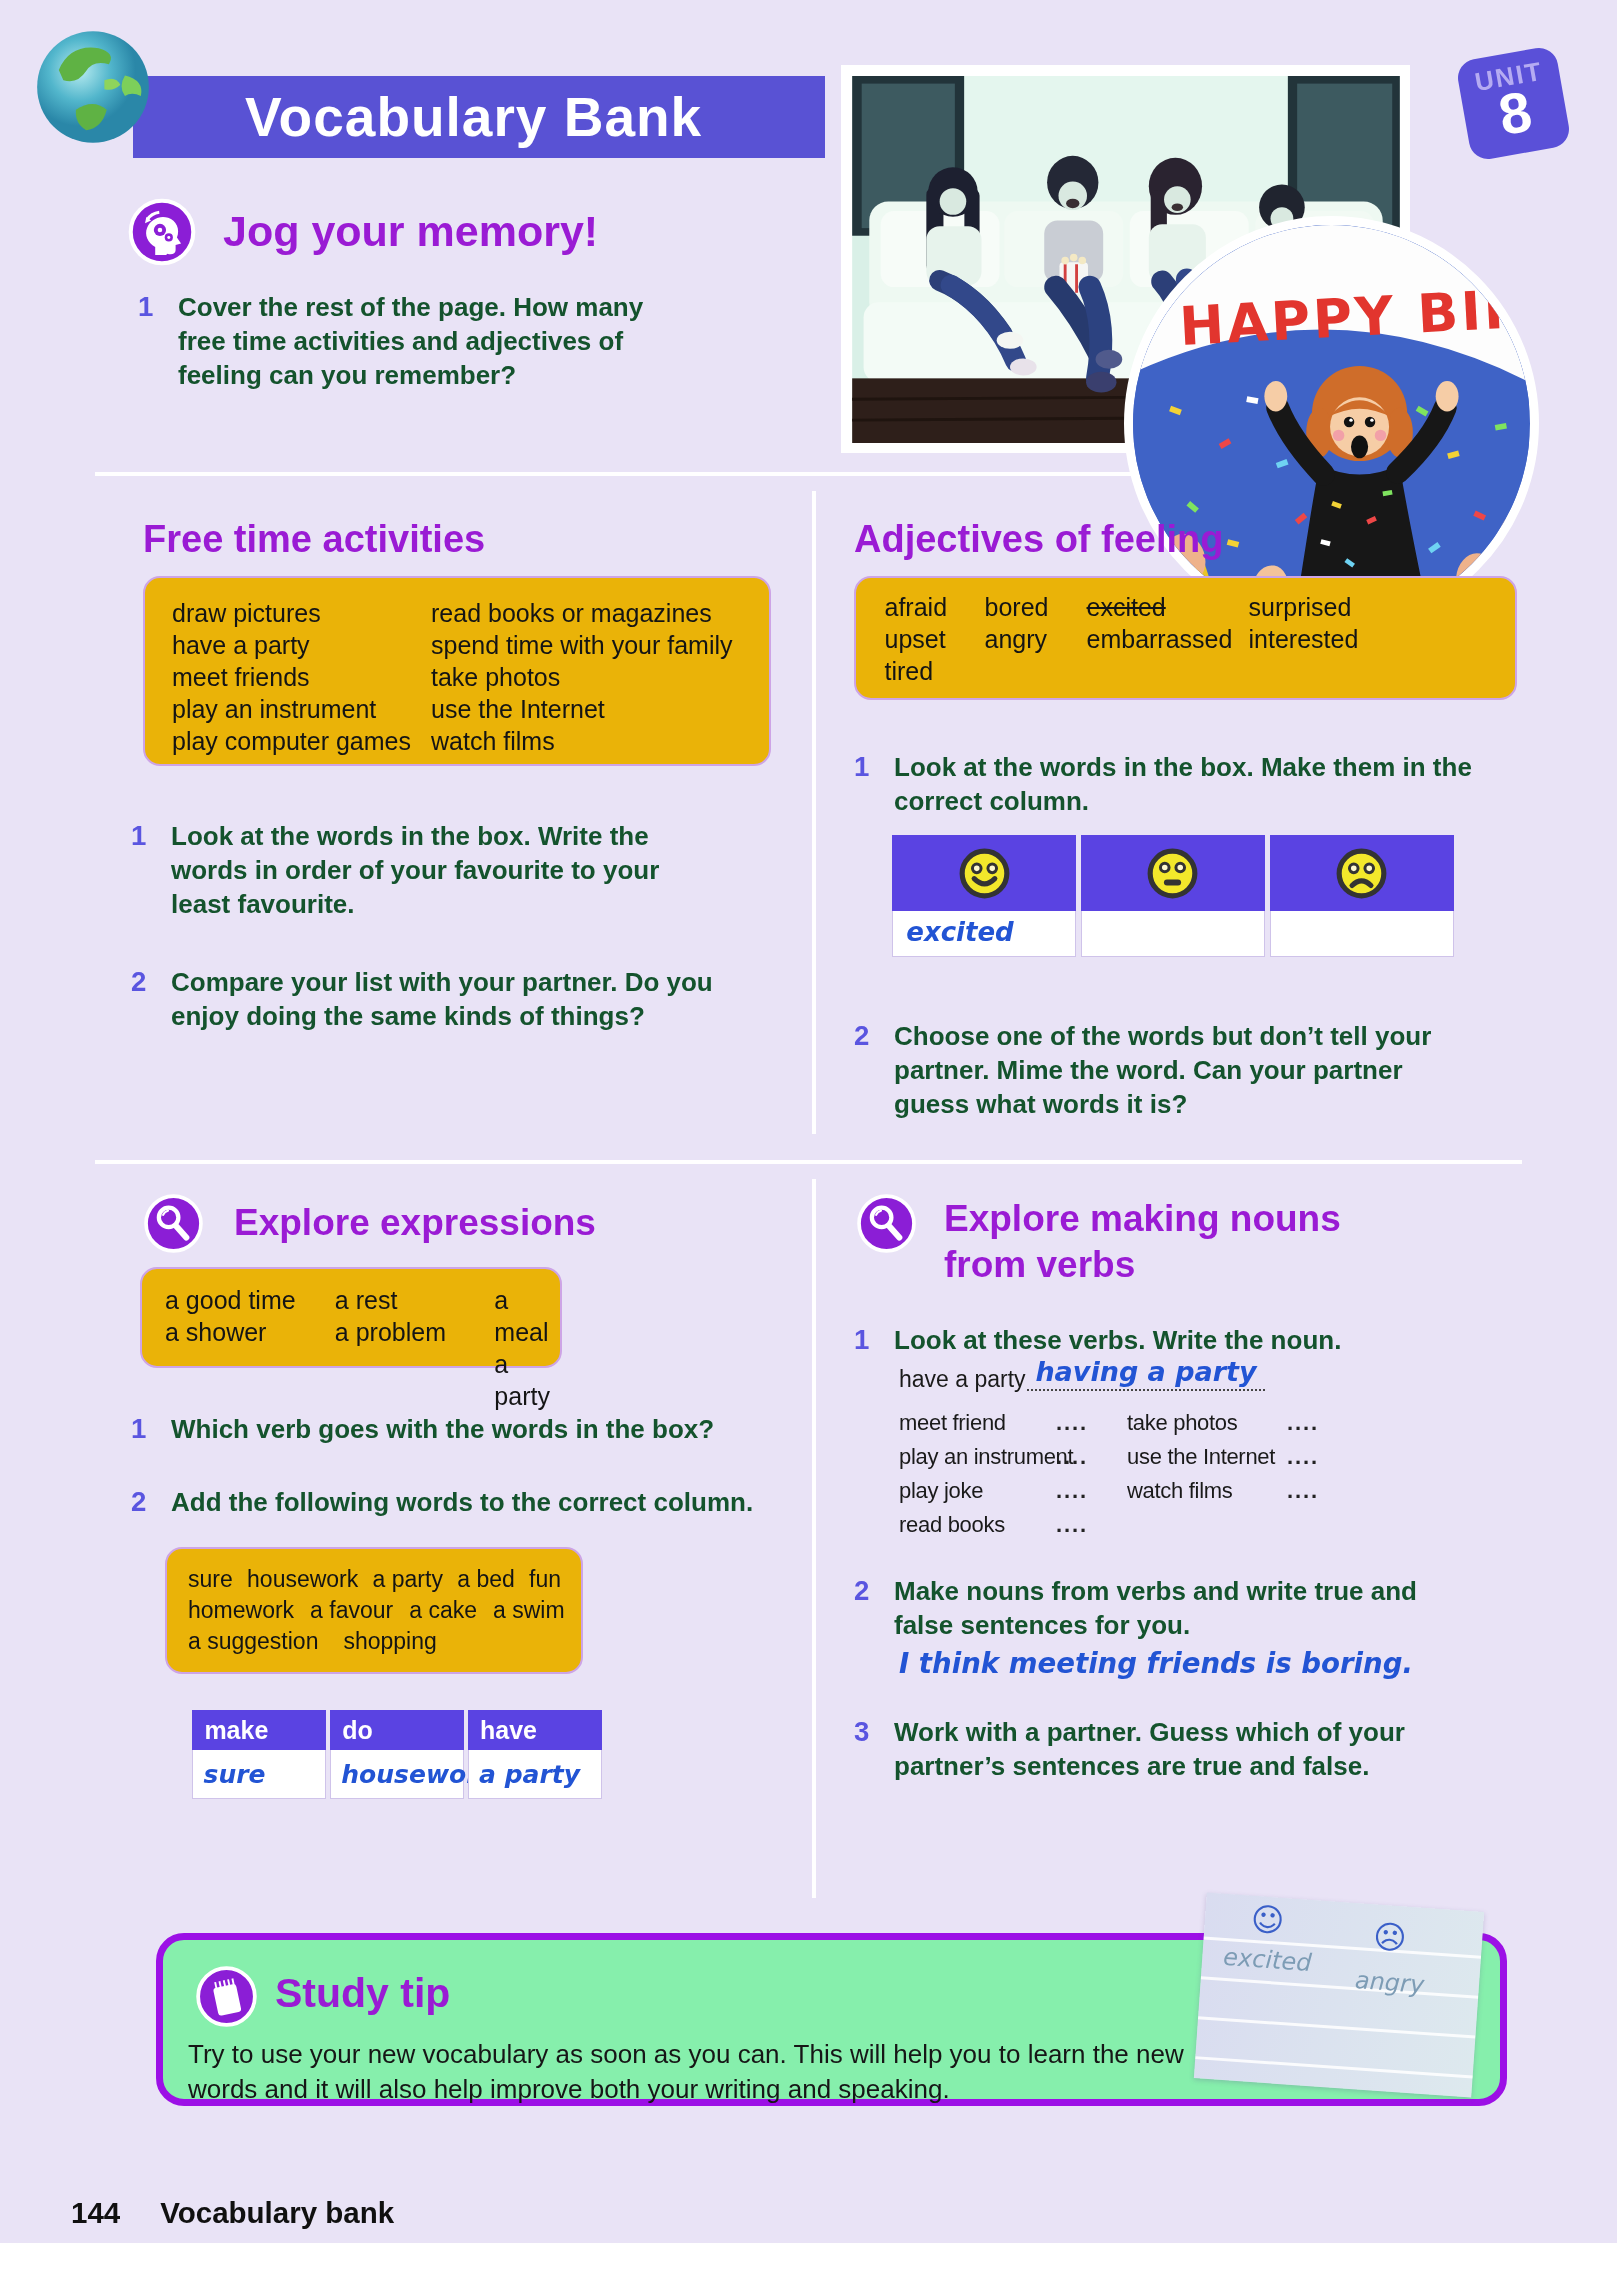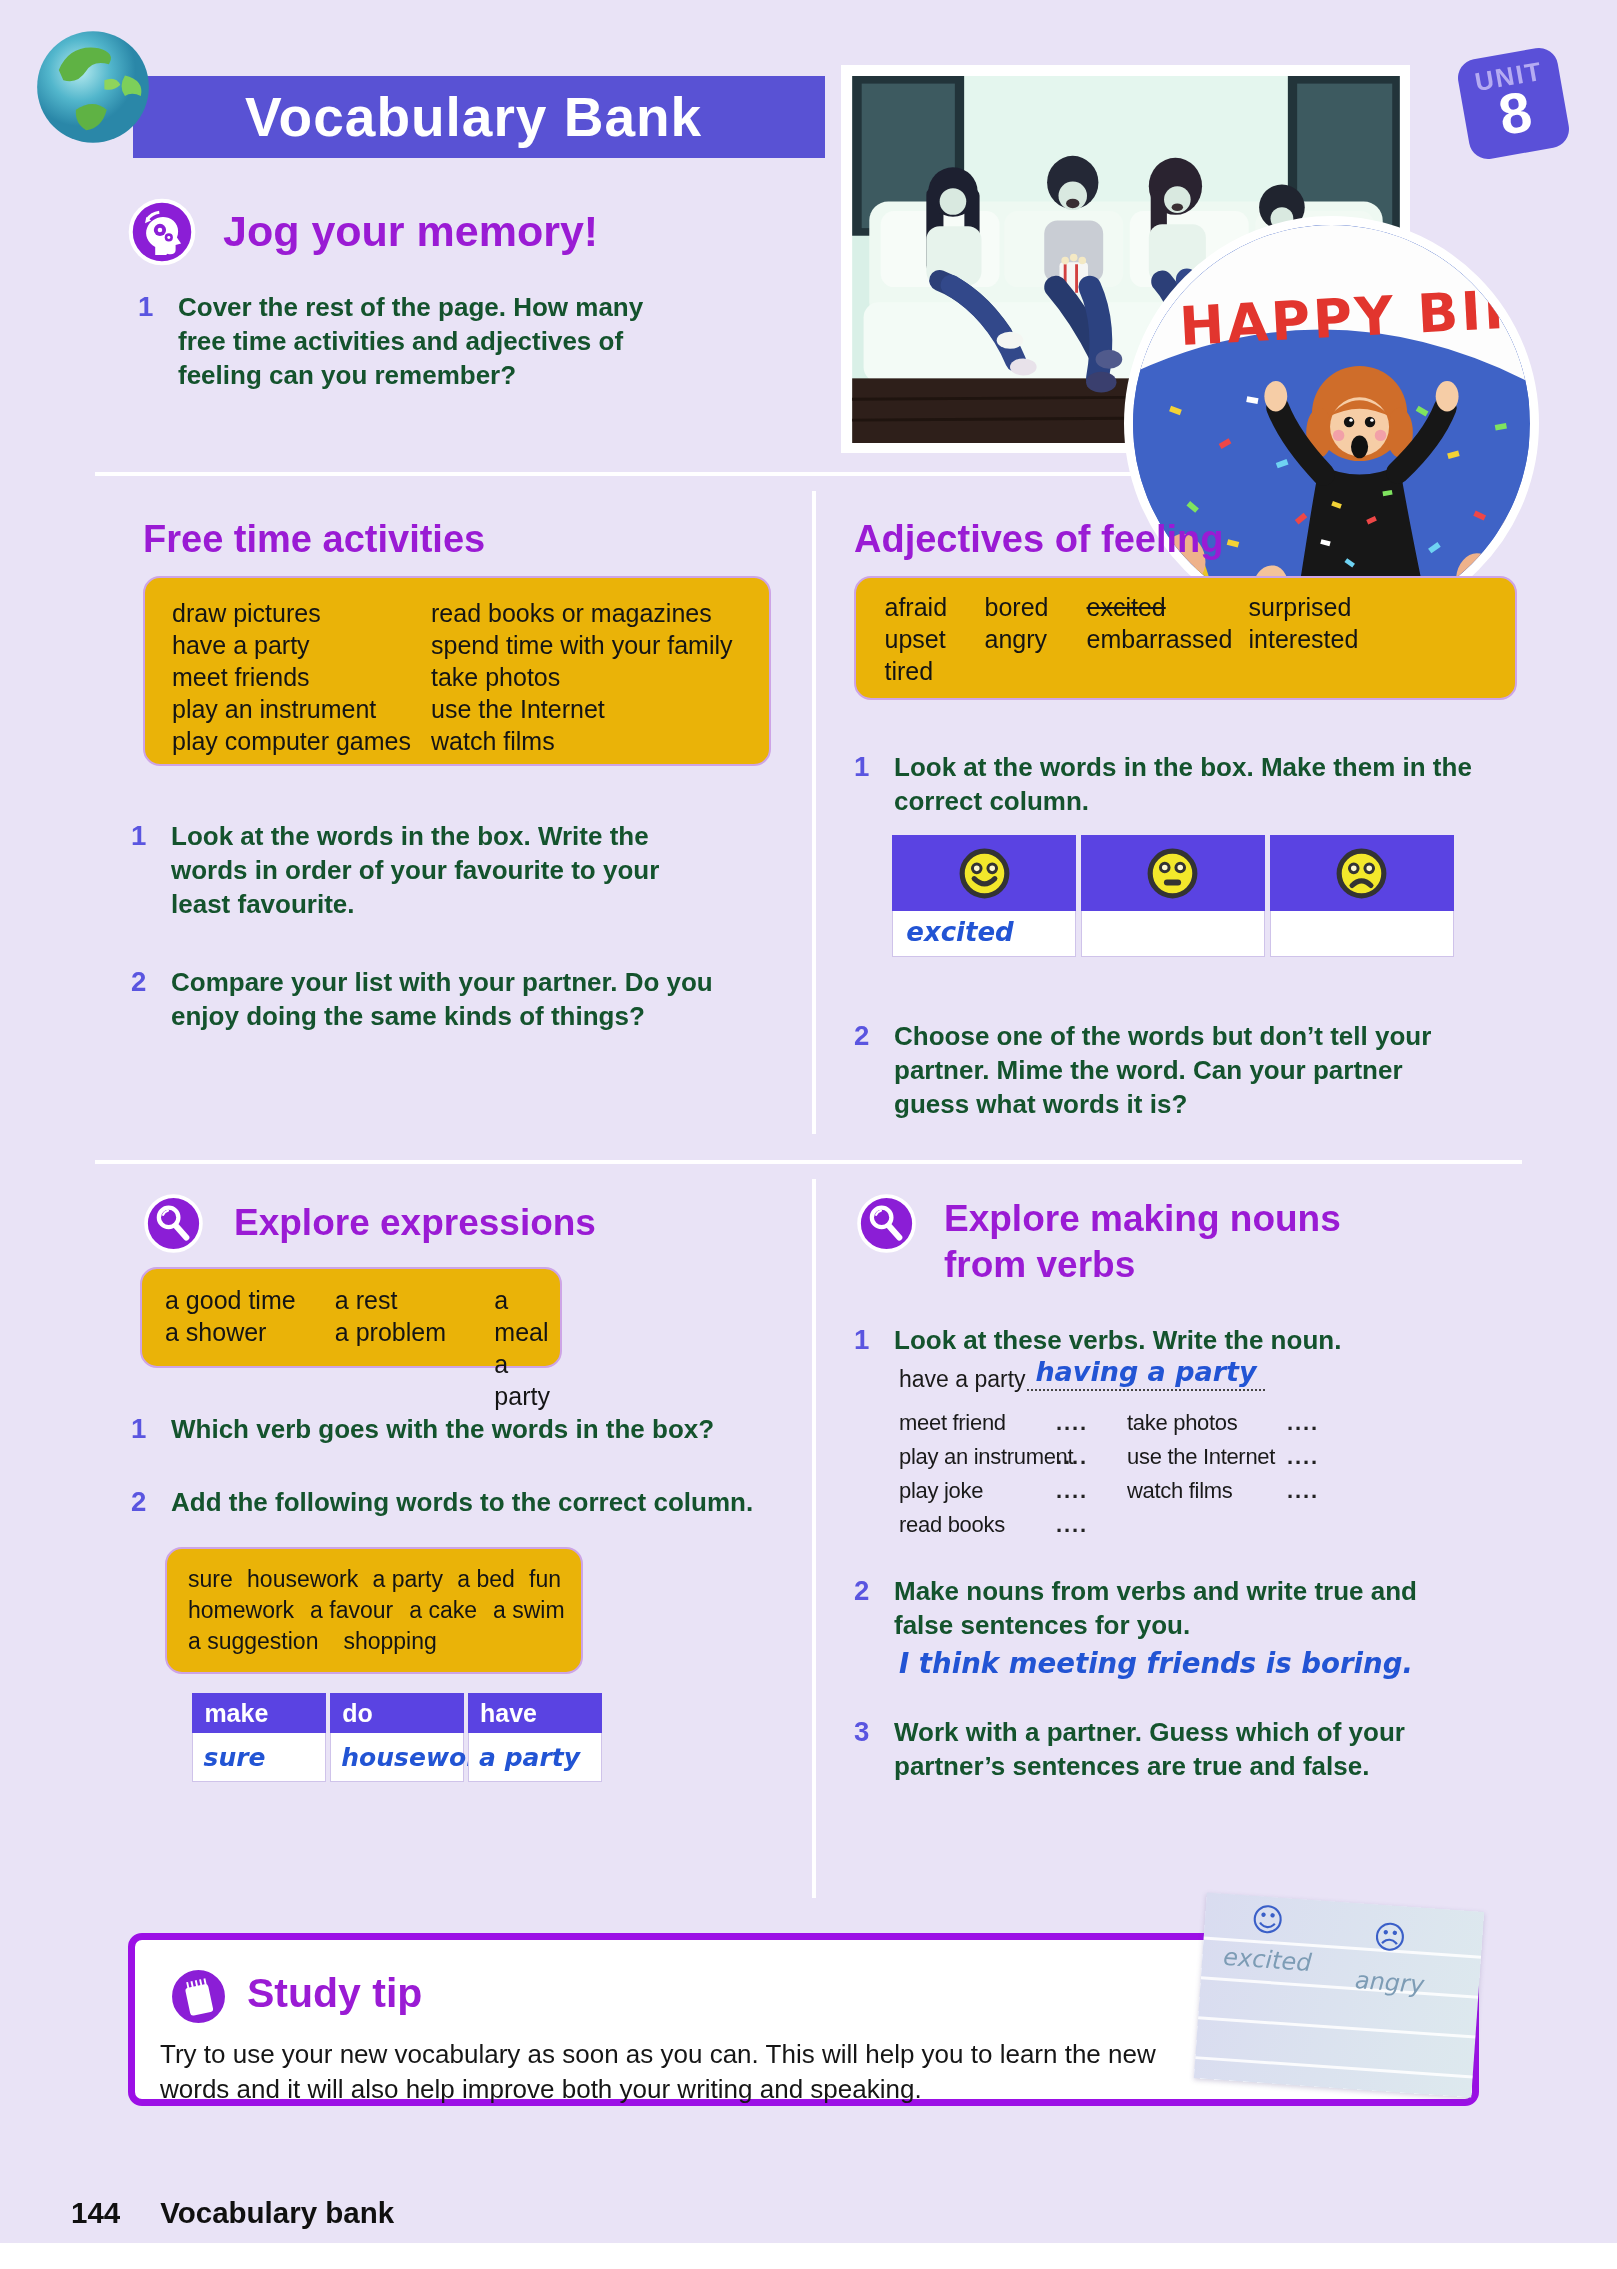--- a/index.html
+++ b/index.html
@@ -38,36 +38,36 @@
 
   
   .moodtable { display:flex; gap:4.8px; }
   .moodcol { width:184px; }
   .moodhead { height:76px; background:#5a43e2; display:flex; align-items:center; justify-content:center; }
   .moodcell { height:46px; background:#fff; border:1.9px solid #cfc3ea; border-top:none;
               padding:5.7px 13.3px; font-size:26px; }
 
   
   .vtable { display:flex; gap:3.8px; }
-  .vcol { width:134px; }
+  .vcol { width:134px;margin-top:17px; }
   .vhead { height:40px; background:#5a43e2; color:#fff; font-weight:bold; font-size:25px;
            display:flex; align-items:center; padding-left:12.4px; }
   .vcell { height:49px; background:#fff; border:1.9px solid #cfc3ea; border-top:none;
            display:flex; align-items:center; padding-left:10.5px; font-size:25px; }
 
   .hline { background:#ffffff; height:3.8px; }
   .vline { background:#ffffff; width:3.8px; }
 
   
   .verbrow { position:relative; height:34px; font-size:22px; color:#1a1a1a; letter-spacing:-0.3px; }
   .verbrow .dots { position:absolute; top:0; font-weight:bold; letter-spacing:1.9px; color:#222; }
   .dotline { border-bottom:2.9px dotted #444; text-align:center; padding:0 5.7px 1.9px 5.7px; }
 
   
-  .tipbox { background:#ffffff; border:7.6px solid #9c10e6; border-radius:14px; }
+  .tipbox { background:#86efac; border:7.6px solid #9c10e6; border-radius:28px;margin-left:28px; }
   .tiptext { font-size:26px; color:#161616; line-height:35px; }
   .notecard { background:linear-gradient(100deg,#d9dcf0,#dde9ee); transform:rotate(4deg);
               box-shadow:0 1.9px 5.7px rgba(90,80,140,0.25); overflow:hidden; }
   .notecard .rule { position:absolute; left:0; right:0; height:2.9px; background:rgba(255,255,255,0.85); }
   .note-smiley { position:absolute; font-size:32px; color:#3a5fc8; font-family:"DejaVu Sans", sans-serif; }
   .note-word { position:absolute; font-size:24px; color:#7d9cb5; font-style:italic;
                font-family:"DejaVu Sans", sans-serif; }
 
   .footer { display:flex; gap:40px; font-weight:bold; font-size:29.5px; color:#101010;margin-top:29px; }
 </style>

